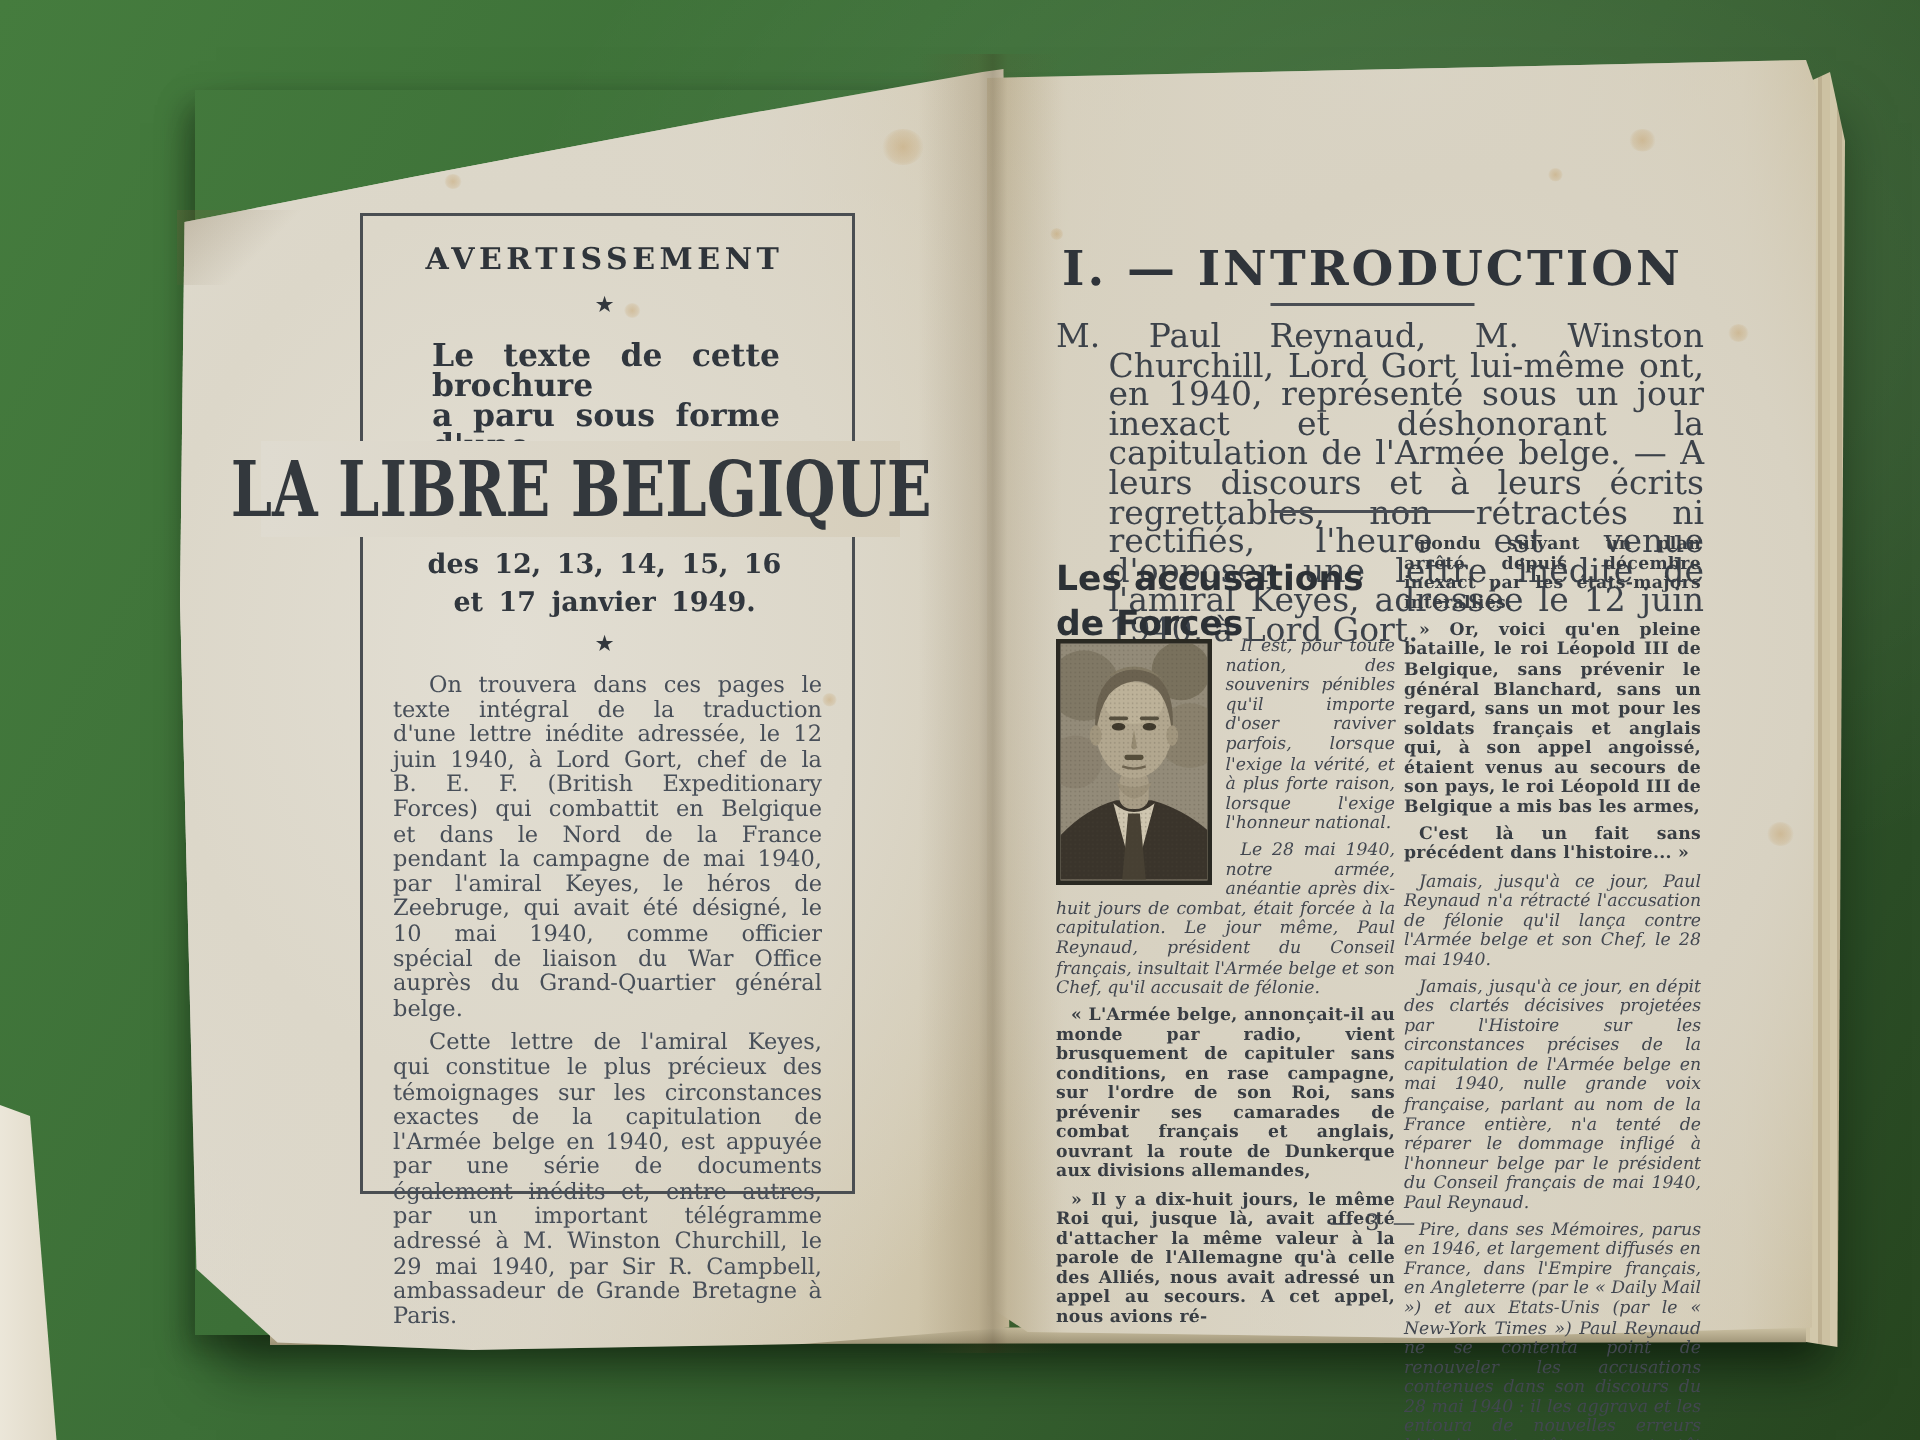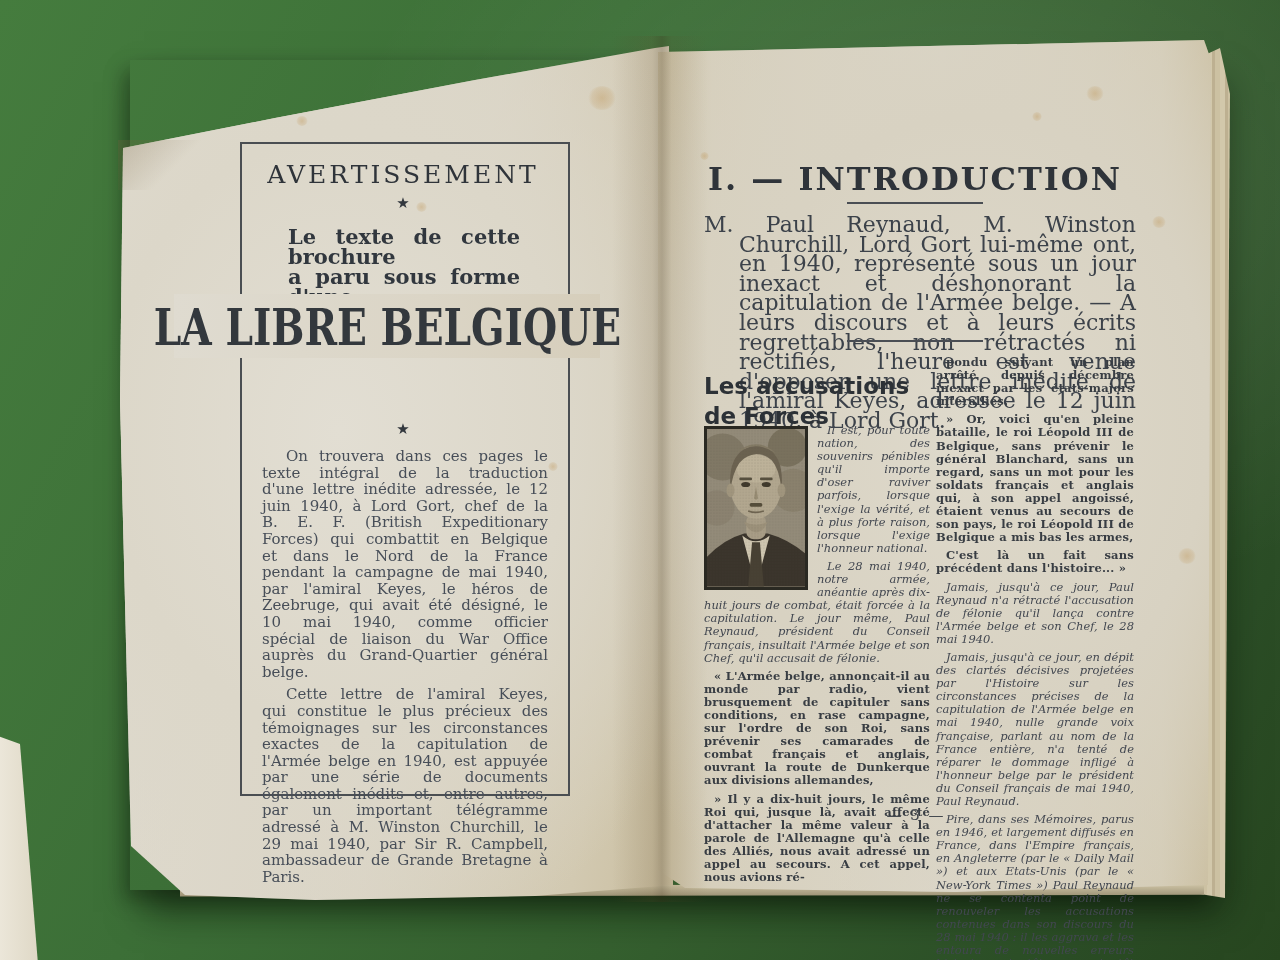--- a/index.html
+++ b/index.html
@@ -43,21 +43,21 @@
   #gutter-shade{left:612px;top:36px;width:96px;height:866px;z-index:4;pointer-events:none;
     background:linear-gradient(90deg,rgba(0,0,0,0) 0%,rgba(96,74,40,0.16) 42%,rgba(66,50,26,0.26) 52%,rgba(96,74,40,0.10) 62%,rgba(0,0,0,0) 100%);}
   #dogear-shadow{left:118px;top:140px;width:90px;height:50px;z-index:4;pointer-events:none;
     background:linear-gradient(135deg,rgba(115,95,60,0.28),rgba(115,95,60,0) 60%);}
   .stain{position:absolute;border-radius:50%;z-index:4;pointer-events:none;
     background:radial-gradient(circle,rgba(186,138,66,0.34) 0%,rgba(186,138,66,0.16) 55%,rgba(186,138,66,0) 75%);}
   
   .txt{position:absolute;z-index:5;color:#3c424a;}
   
   #notice-box{left:240px;top:142px;width:326px;height:650px;border:2px solid #4a4e52;z-index:5;}
-  #notice-title{left:240px;top:160px;width:326px;text-align:center;font-size:25px;font-weight:normal;
+  #notice-title{left:240px;top:160px;width:326px;text-align:center;font-size:20px;font-weight:bold;
     letter-spacing:3px;color:#2f343a;}
   .star{left:240px;width:326px;text-align:center;font-size:15px;color:#33383e;}
   #star-1{top:194px;}
   #star-2{top:420px;}
   #notice-intro{left:288px;top:227px;width:232px;font-size:21px;font-weight:bold;color:#31373e;line-height:20px;}
   #notice-intro div{text-align:justify;text-align-last:justify;}
   #title-band{left:174px;top:294px;width:426px;height:64px;z-index:6;
     background:linear-gradient(90deg,#dfdbd0 0%,#dbd5c6 60%,#d6cebb 100%);
     display:flex;align-items:center;justify-content:center;}
   #journal-title{font-size:40px;font-weight:bold;color:#33383d;white-space:nowrap;
@@ -121,20 +121,24 @@
   <div class="txt" id="notice-intro">
     <div>Le texte de cette brochure</div>
     <div>a paru sous forme d'une</div>
     <div>série de six articles dans</div>
   </div>
 
   <div class="abs" id="title-band">
     <span id="journal-title">LA LIBRE BELGIQUE</span>
   </div>
 
+  <div class="txt" id="notice-dates">
+    <div>des 12, 13, 14, 15, 16</div>
+    <div>et 17 janvier 1949.</div>
+  </div>
 
   <div class="txt star" id="star-2">★</div>
 
   <div class="txt" id="notice-paras">
     <p>On trouvera dans ces pages le texte intégral de la traduction d'une lettre inédite adressée, le 12 juin 1940, à Lord Gort, chef de la B. E. F. (British Expeditionary Forces) qui combattit en Belgique et dans le Nord de la France pendant la campagne de mai 1940, par l'amiral Keyes, le héros de Zeebruge, qui avait été désigné, le 10 mai 1940, comme officier spécial de liaison du War Office auprès du Grand-Quartier général belge.</p>
     <p>Cette lettre de l'amiral Keyes, qui constitue le plus précieux des témoignages sur les circonstances exactes de la capitulation de l'Armée belge en 1940, est appuyée par une série de documents également inédits et, entre autres, par un important télégramme adressé à M. Winston Churchill, le 29 mai 1940, par Sir R. Campbell, ambassadeur de Grande Bretagne à Paris.</p>
   </div>
 
   <div class="txt" id="chapter-heading">I. — INTRODUCTION</div>
   <div class="rule" id="rule-heading"></div>

